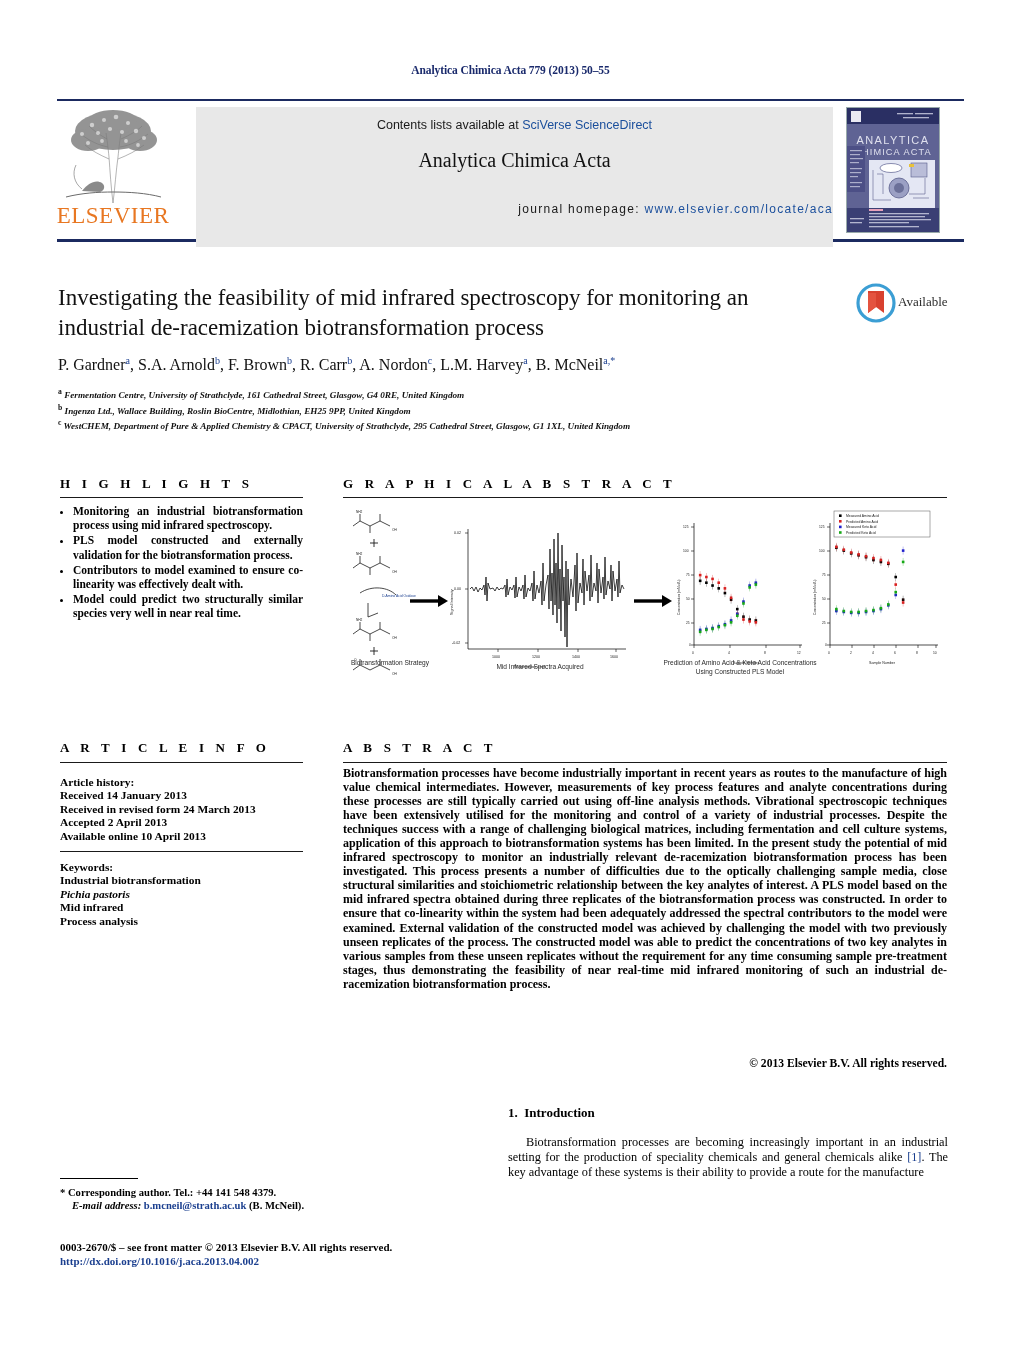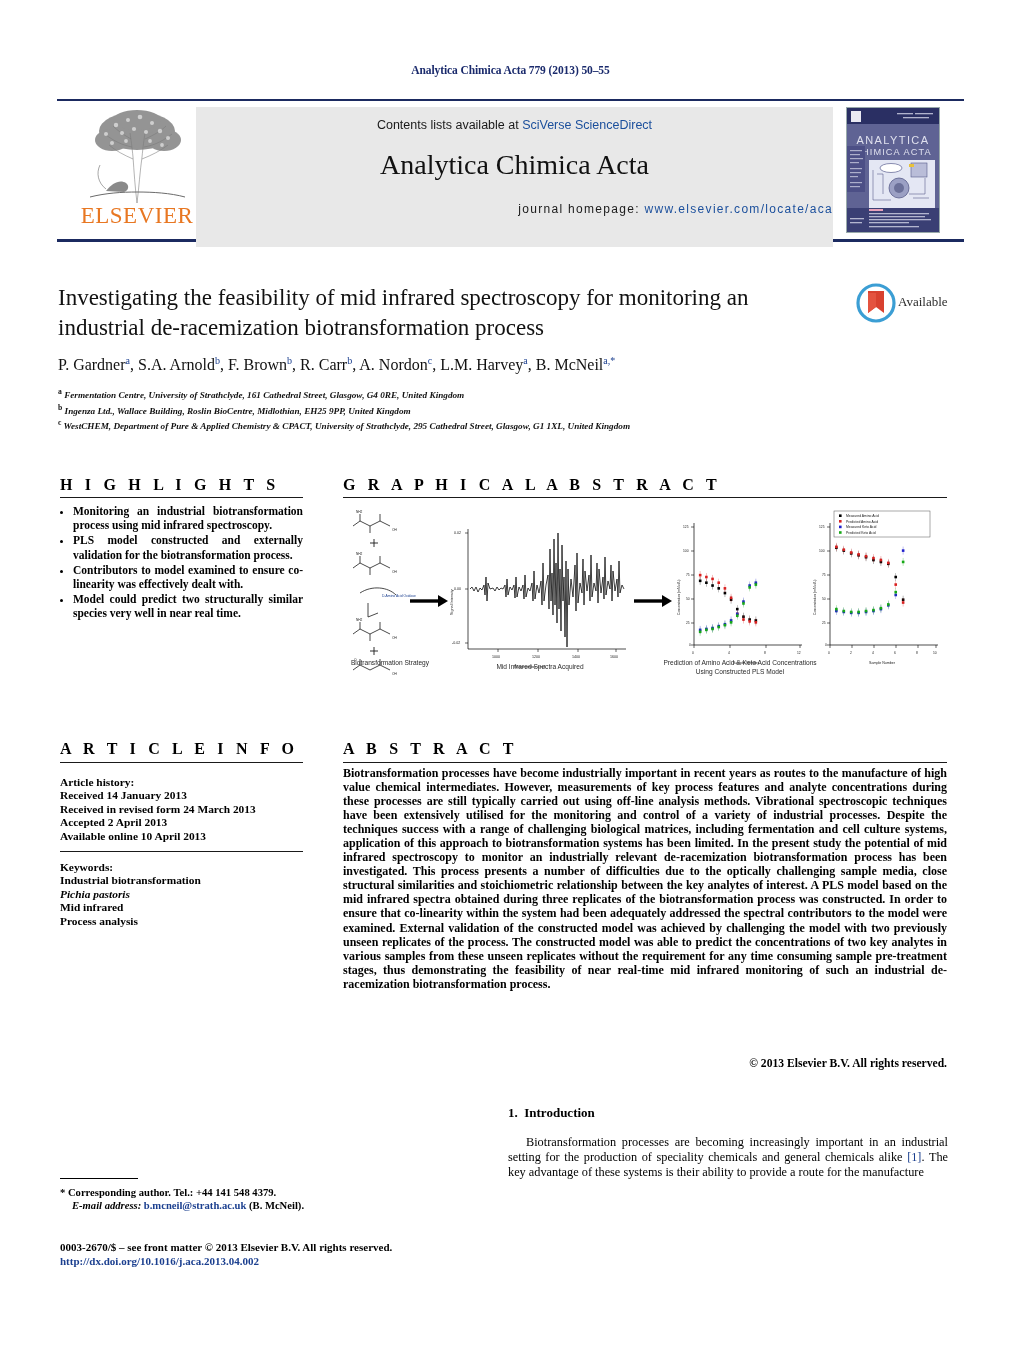--- a/index.html
+++ b/index.html
@@ -44,21 +44,21 @@
   }
   .rule-bottom {
     position: absolute;
     left: 57px; top: 239px;
     width: 907px;
     height: 3px;
     background: #1b2a60;
   }
   .elsevier-logo {
     position: absolute;
-    left: 76px; top: 107px;
+    left: 52px; top: 107px;
     width: 122px; height: 124px;
   }
   .elsevier-word {
     position: absolute;
     left: 0; bottom: 2px;
     width: 122px;
     text-align: center;
     font-family: "Liberation Serif", serif;
     font-size: 23px;
     letter-spacing: 0.5px;
@@ -78,21 +78,21 @@
     font-family: "Liberation Sans", sans-serif;
     font-size: 12.5px;
     color: #1a1a1a;
   }
   .contents-line .sd { color: #1b4f9c; }
   .journal-name {
     position: absolute;
     left: 0; top: 42px;
     width: 637px;
     text-align: center;
-    font-size: 28px;
+    font-size: 20px;
     color: #111;
   }
   .homepage-line {
     position: absolute;
     left: 0; top: 95px;
     width: 637px;
     text-align: right;
     font-family: "Liberation Sans", sans-serif;
     font-size: 12px;
     letter-spacing: 1.3px;
@@ -153,21 +153,21 @@
   
   .sec-rule {
     position: absolute;
     height: 1px;
     background: #1a1a1a;
   }
   .sec-head {
     position: absolute;
     font-family: "Liberation Serif", serif;
     font-weight: bold;
-    font-size: 16px;
+    font-size: 13px;
     letter-spacing: 4.2px;
     color: #000;
   }
 
   
   .highlights-list {
     position: absolute;
     left: 60px; top: 504px;
     width: 243px;
     font-size: 11.5px;

